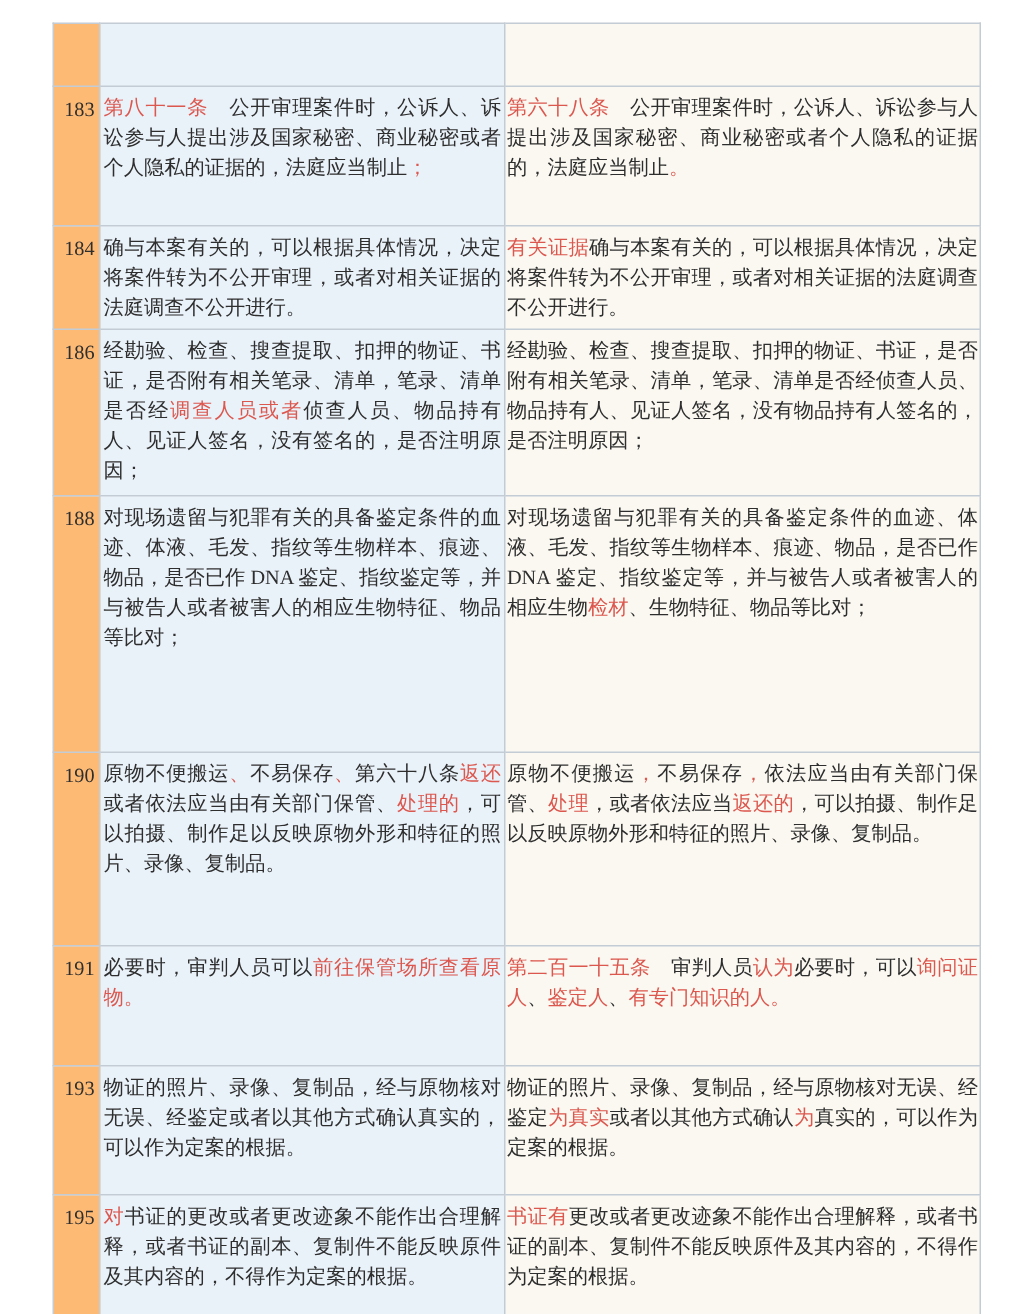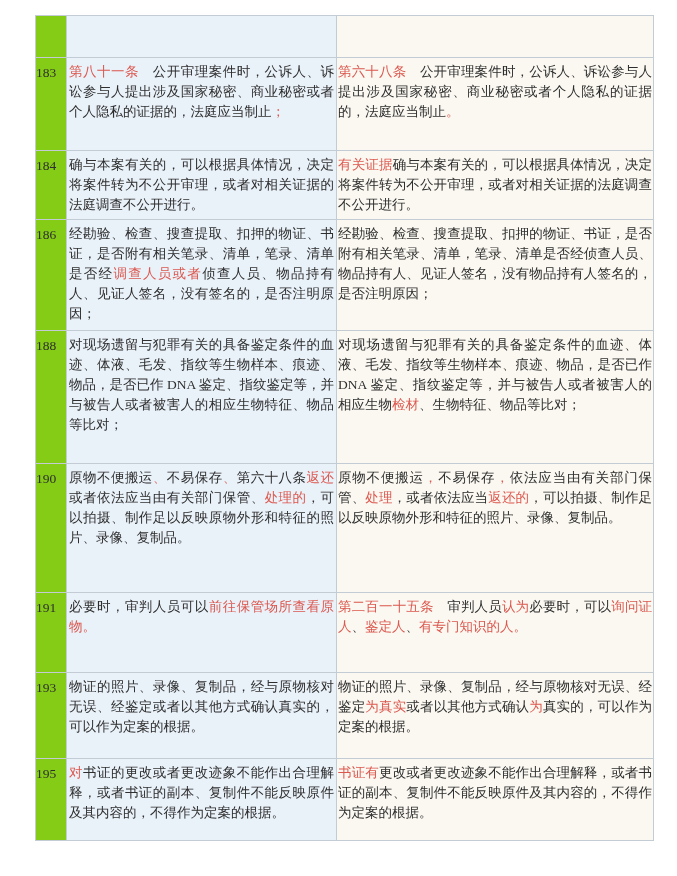--- a/index.html
+++ b/index.html
@@ -12,30 +12,30 @@
   }
   *{box-sizing:border-box;margin:0;padding:0;}
   html,body{width:677px;height:876px;background:var(--page-bg);overflow:hidden;}
   body{font-family:"Liberation Serif","DejaVu Serif",serif;color:var(--text);}
   .table-wrap{position:absolute;left:35px;top:15px;}
   table{border-collapse:collapse;table-layout:fixed;width:618px;}
   col.c-num{width:31px;}
   col.c-left{width:270px;}
   col.c-right{width:317px;}
   td{border:1px solid var(--border);vertical-align:top;font-size:13.5px;line-height:20px;}
-  td.num{background:#84cc16;padding:5px 3px 0 0;color:var(--text);}
+  td.num{background:#fdba74;text-align:right;padding:5px 3px 0 0;color:var(--text);}
   td.left{background:var(--left-bg);padding:4px 2px;text-align:justify;}
   td.right{background:var(--right-bg);padding:4px 1px;text-align:justify;}
   .hl{color:var(--red);}
   
   tr:nth-child(1) td{height:42px;}
   tr:nth-child(2) td{height:93px;}
   tr:nth-child(3) td{height:57px;}
   tr:nth-child(4) td{height:111px;margin-top:17px;}
-  tr:nth-child(5) td{height:133px;}
+  tr:nth-child(5) td{height:171px;}
   tr:nth-child(6) td{height:129px;}
   tr:nth-child(7) td{height:80px;}
   tr:nth-child(8) td{height:86px;}
   tr:nth-child(9) td{height:82px;}
 </style>
 </head>
 <body>
 
 <div class="table-wrap">
   <table>

